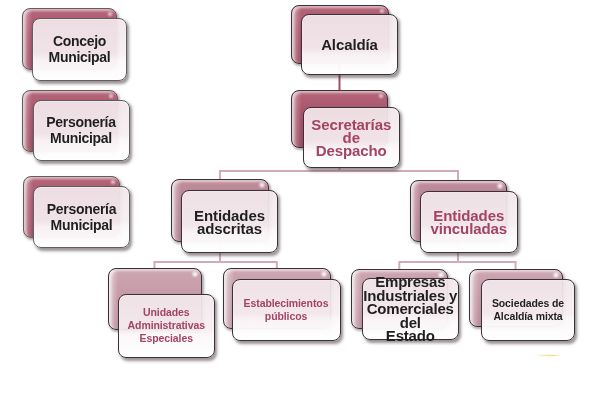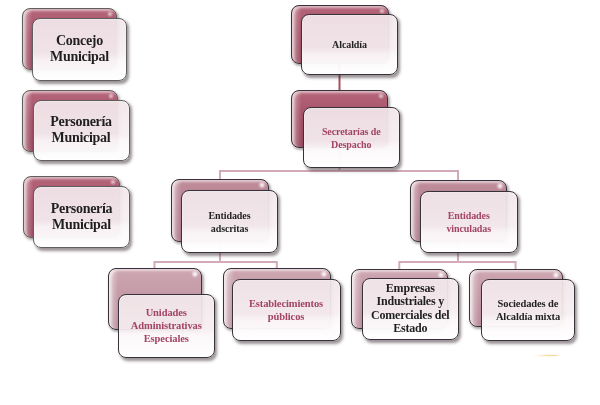--- a/index.html
+++ b/index.html
@@ -6,21 +6,21 @@
     margin: 0;
     padding: 0;
     background: #ffffff;
   }
   .stage {
     position: relative;
     width: 600px;
     height: 405px;
     background: var(--canvas-bg, #ffffff);
     overflow: hidden;
-    font-family: Liberation Serif, serif;
+    font-family: Liberation Sans, sans-serif;
     filter: blur(0.3px);
   }
   .connectors {
     position: absolute;
     left: 0;
     top: 0;
     z-index: 1;
   }
   .node {
     position: absolute;
@@ -86,29 +86,29 @@
   }
   .label.maroon {
     color: var(--text-maroon);
   }
   .big .label {
     font-size: 14px;
     line-height: 16px;
     letter-spacing: -0.3px;
   }
   .mid .label {
-    font-size: 10px;
+    font-size: 15px;
     line-height: 13px;
   }
   .small .label {
     font-size: 10.5px;
     line-height: 13px;
   }
   .xsmall .label {
-    font-size: 12px;
+    font-size: 15px;
     line-height: 13.5px;
     letter-spacing: -0.2px;
   }
   .smudge {
     position: absolute;
     z-index: 0;
     left: 533px;
     top: 353.5px;
     width: 26px;
     height: 3px;

